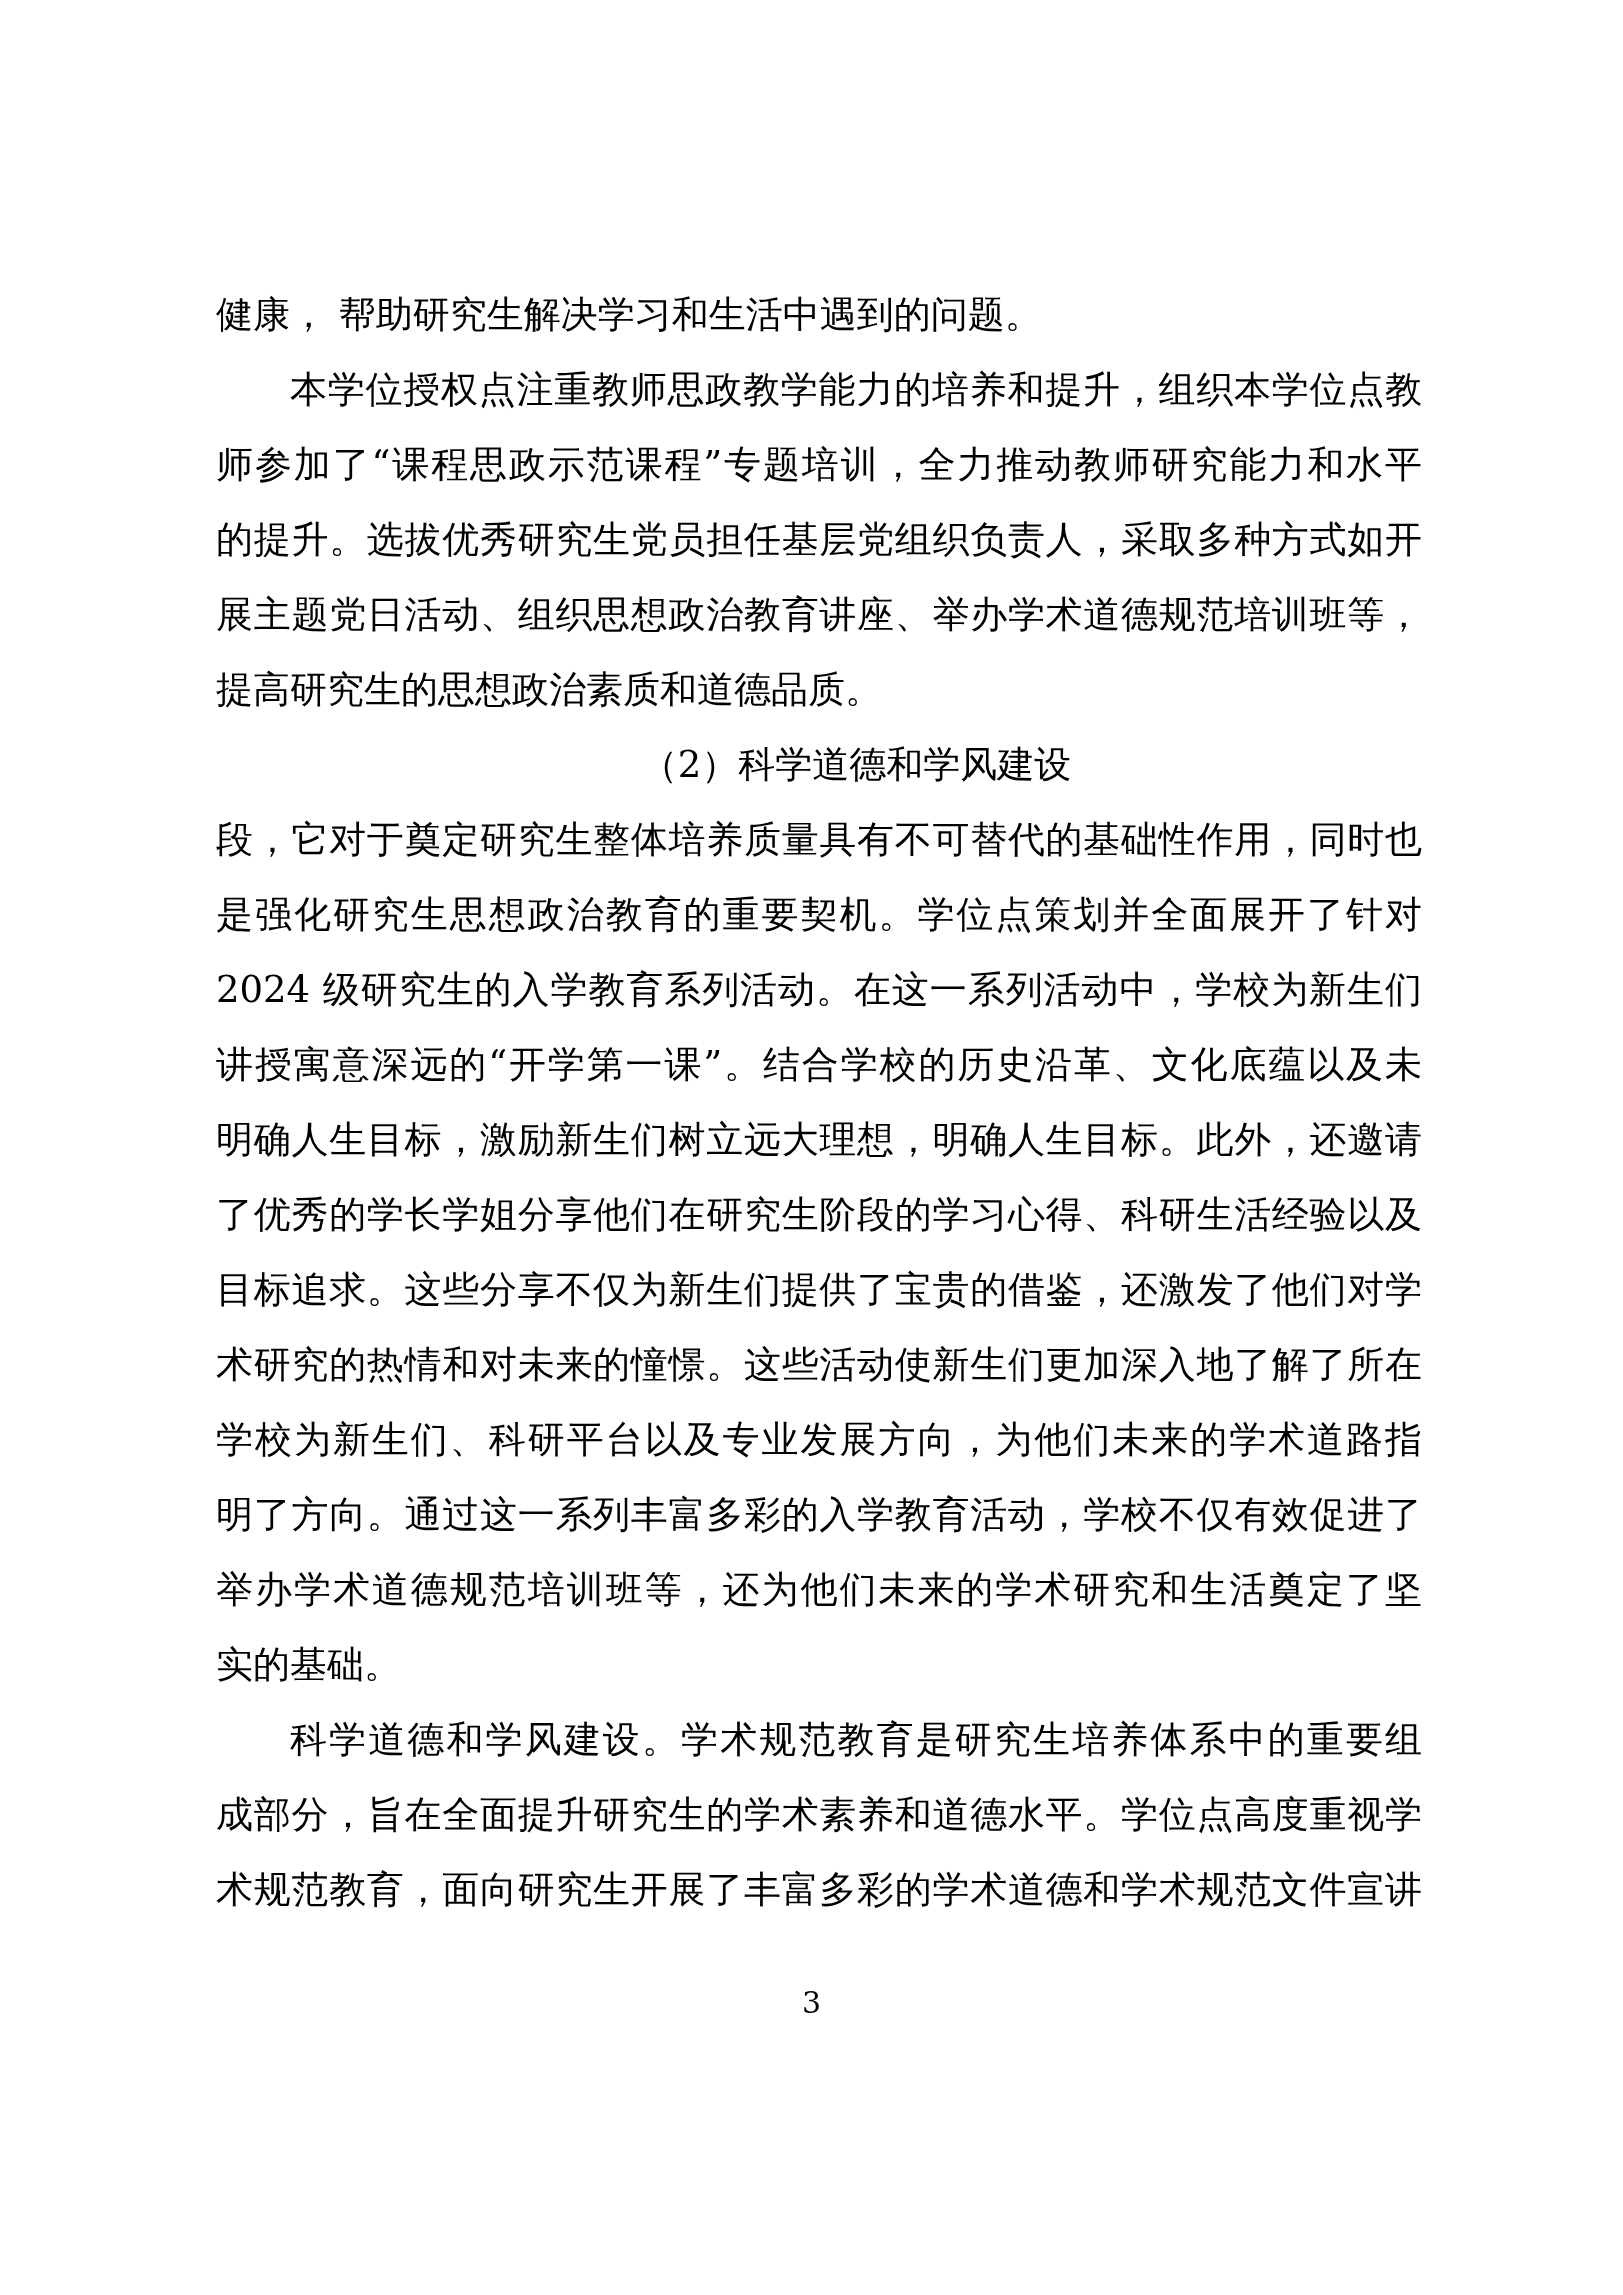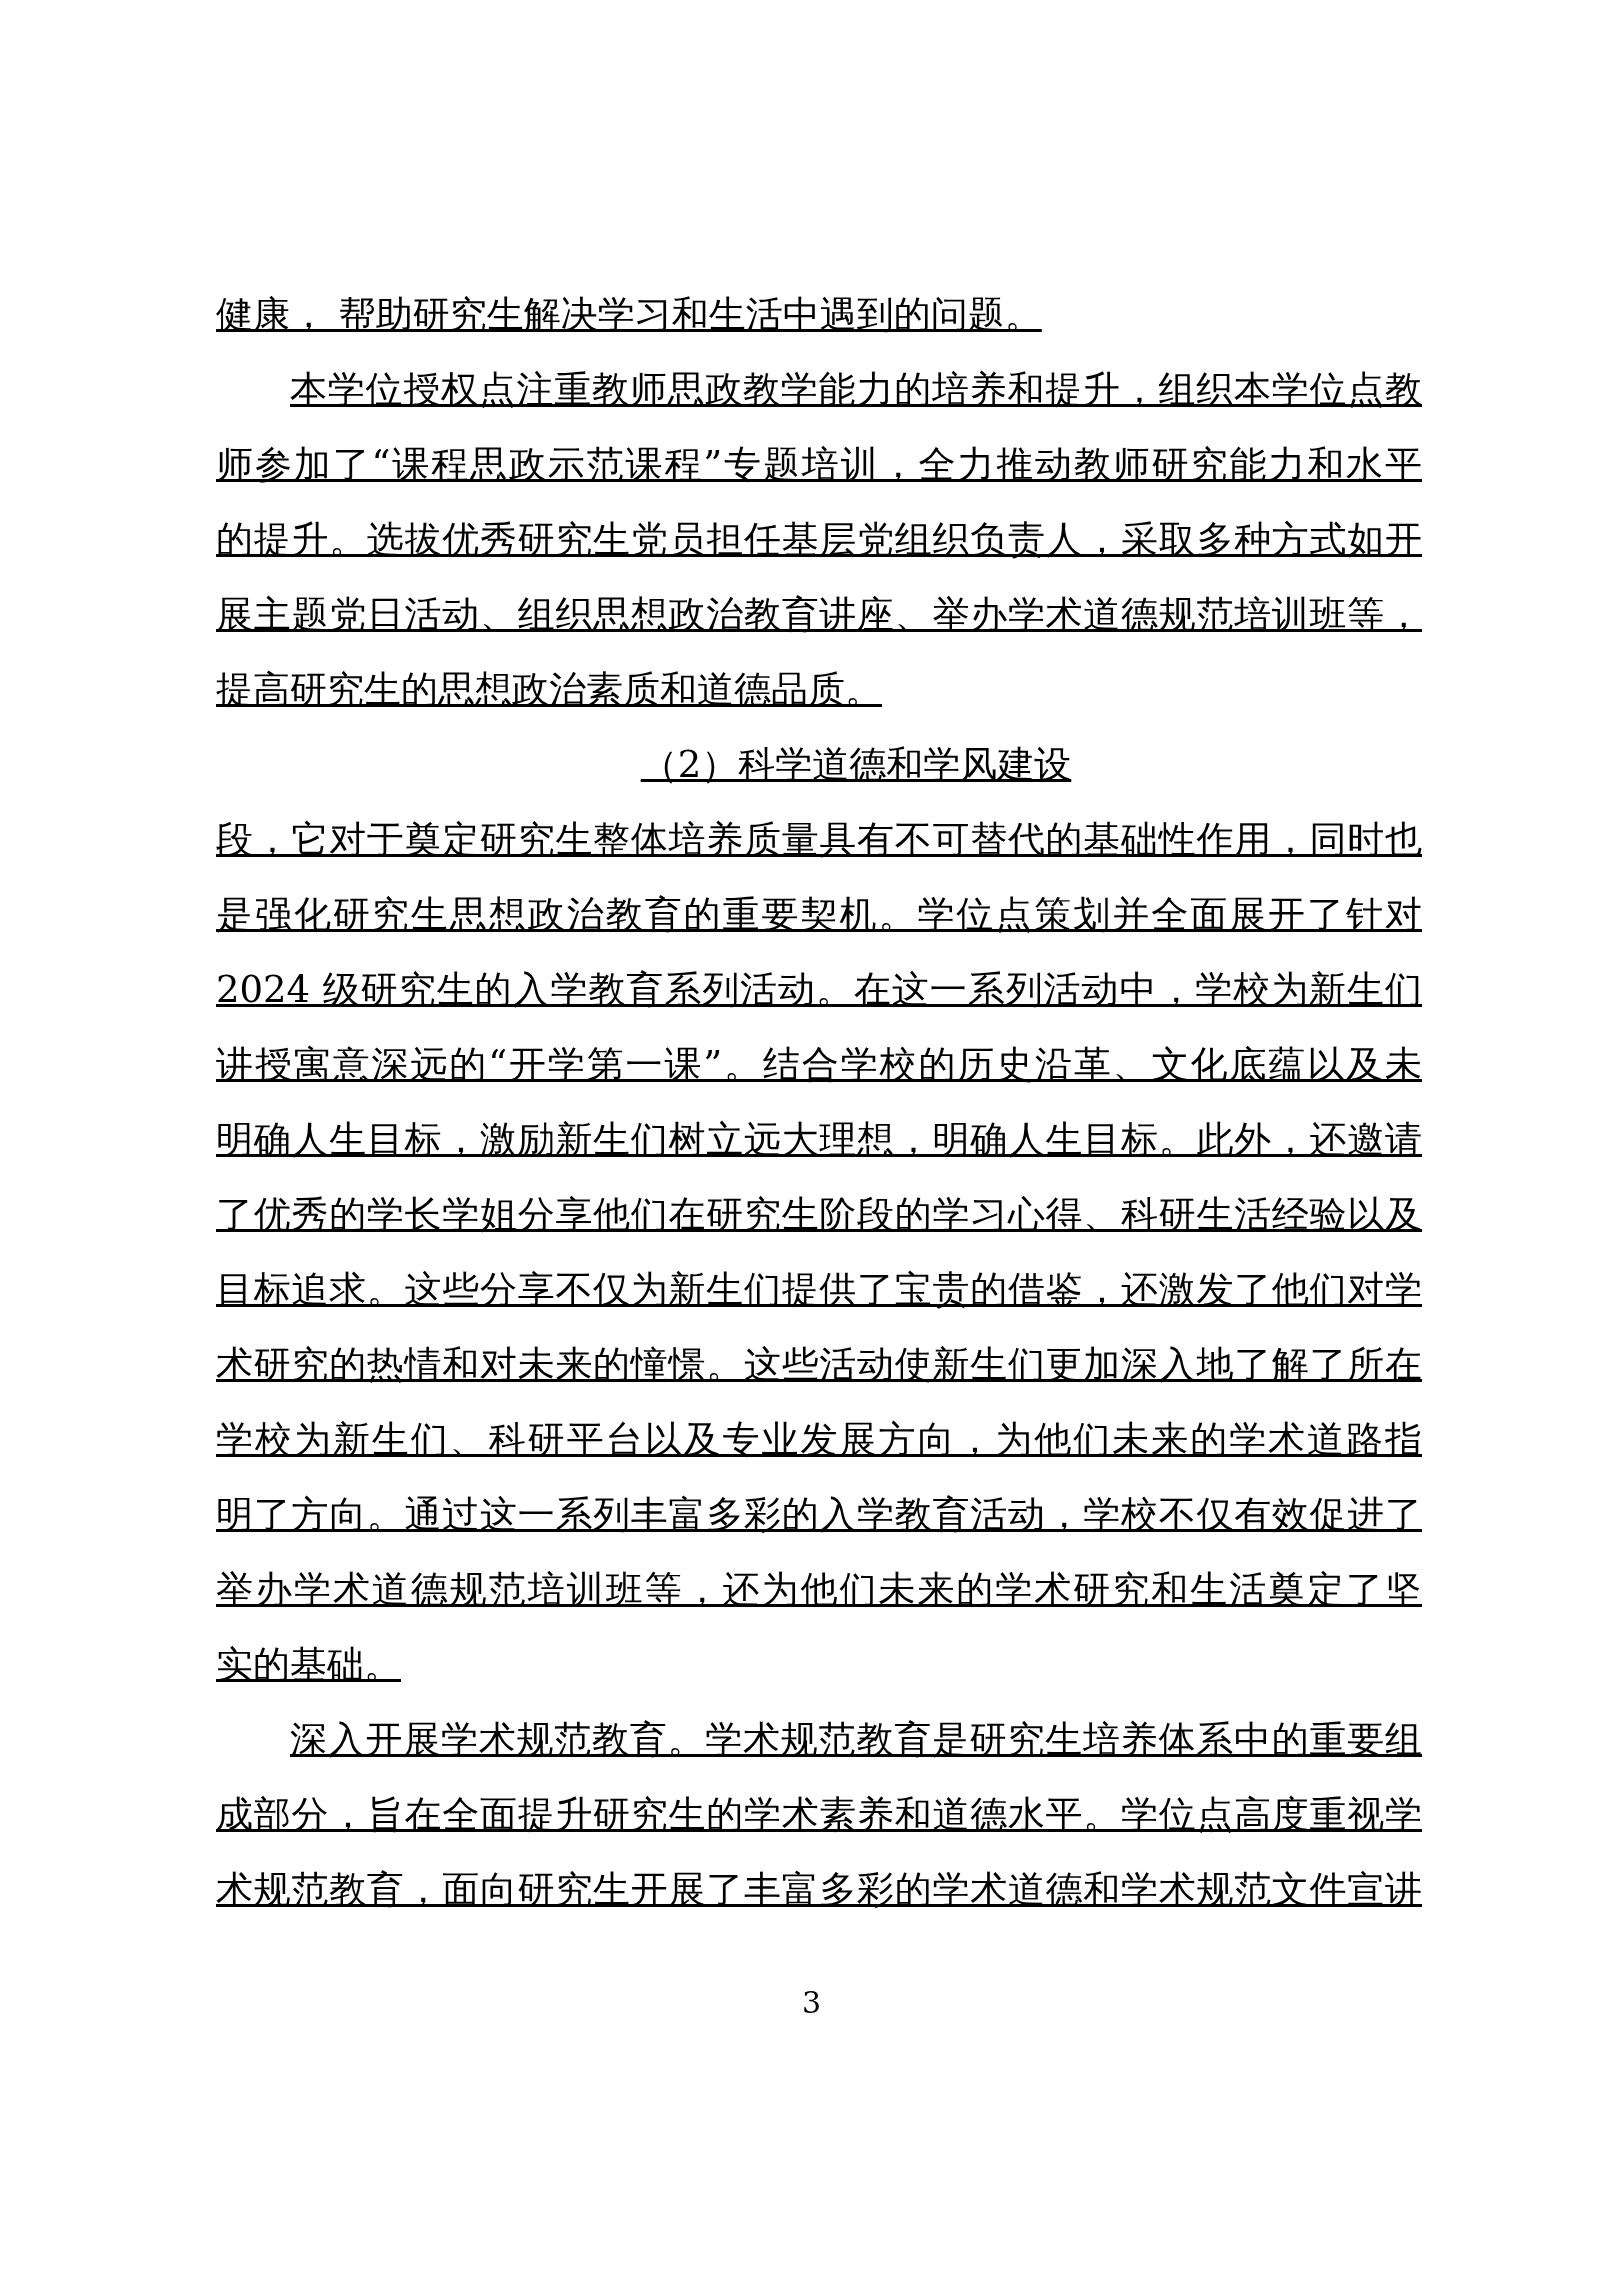--- a/index.html
+++ b/index.html
@@ -18,21 +18,20 @@
   }
   .text-block {
     position: absolute;
     left: 216px;
     top: 277px;
     width: 1206px;
     font-size: 37px;
     line-height: 75px;
     letter-spacing: 0;
     color: #000000;
-    text-decoration: underline;
   }
   .line {
     white-space: nowrap;
     text-align: left;
   }
   .line.full {
     white-space: normal;
     text-align: justify;
     text-align-last: justify;
   }
@@ -68,19 +67,19 @@
       <div class="line full">2024 级研究生的入学教育系列活动。在这一系列活动中，学校为新生们</div>
       <div class="line full">讲授寓意深远的“开学第一课”。结合学校的历史沿革、文化底蕴以及未</div>
       <div class="line full">明确人生目标，激励新生们树立远大理想，明确人生目标。此外，还邀请</div>
       <div class="line full">了优秀的学长学姐分享他们在研究生阶段的学习心得、科研生活经验以及</div>
       <div class="line full">目标追求。这些分享不仅为新生们提供了宝贵的借鉴，还激发了他们对学</div>
       <div class="line full">术研究的热情和对未来的憧憬。这些活动使新生们更加深入地了解了所在</div>
       <div class="line full">学校为新生们、科研平台以及专业发展方向，为他们未来的学术道路指</div>
       <div class="line full">明了方向。通过这一系列丰富多彩的入学教育活动，学校不仅有效促进了</div>
       <div class="line full">举办学术道德规范培训班等，还为他们未来的学术研究和生活奠定了坚</div>
       <div class="line">实的基础。</div>
-      <div class="line indent full">深入开展学术规范教育。学术规范教育是研究生培养体系中的重要组</div>
+      <div class="line indent full">科学道德和学风建设。学术规范教育是研究生培养体系中的重要组</div>
       <div class="line full">成部分，旨在全面提升研究生的学术素养和道德水平。学位点高度重视学</div>
       <div class="line full">术规范教育，面向研究生开展了丰富多彩的学术道德和学术规范文件宣讲</div>
     </div>
   <div class="page-number">3</div>
 </div>
 
 
 </body></html>

